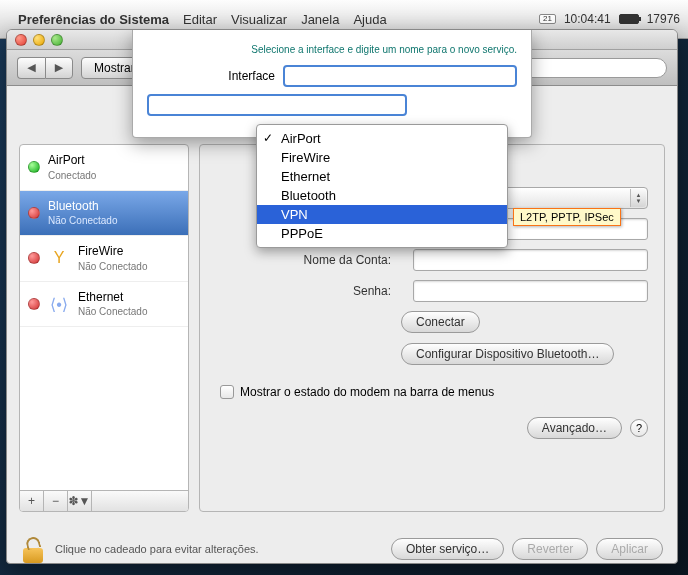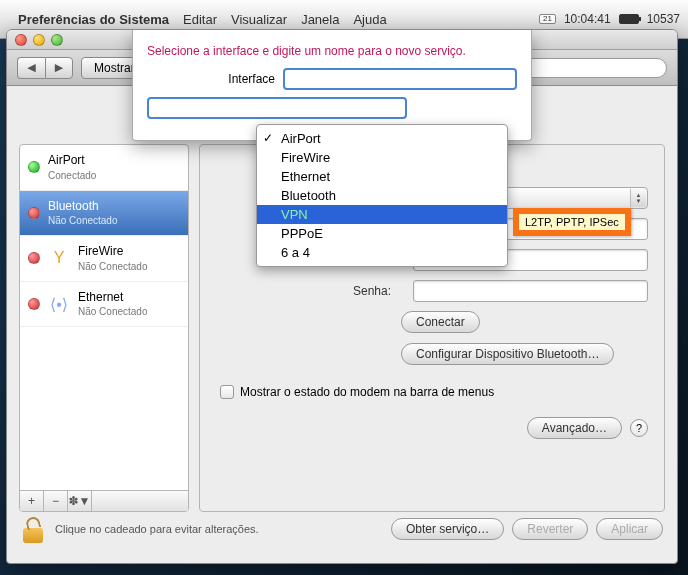--- a/index.html
+++ b/index.html
@@ -48,35 +48,35 @@
 .formrow .fld { flex: 1; height: 22px; border: 1px solid #a8a8a8; border-radius: 3px; background: #fff; box-shadow: inset 0 1px 2px rgba(0,0,0,0.15); max-width: 235px; }
 .formrow .sel { flex: 1; max-width: 235px; height: 22px; border: 1px solid #a8a8a8; border-radius: 4px; background: linear-gradient(#fff, #e3e3e3); position: relative; display: flex; align-items: center; padding: 0 20px 0 8px; font-size: 12px; }
 .stepper { position: absolute; right: 1px; top: 1px; width: 16px; height: 18px; background: linear-gradient(#fafafa, #d5d5d5); border-left: 1px solid #bbb; border-radius: 0 3px 3px 0; display: flex; flex-direction: column; justify-content: center; align-items: center; font-size: 6px; color: #555; }
 .btn { display: inline-flex; align-items: center; padding: 0 14px; height: 22px; border: 1px solid #9a9a9a; border-radius: 11px; background: linear-gradient(#fefefe, #d8d8d8); font-size: 12px; color: #333; }
 .btn.disabled { color: #aaa; }
 .btnrow { margin-left: 185px; margin-bottom: 10px; text-decoration: underline; }
 .chk { display: flex; align-items: center; gap: 6px; font-size: 12px; margin-top: 20px; margin-left: 4px; }
 .chk .box { width: 14px; height: 14px; border: 1px solid #999; border-radius: 3px; background: linear-gradient(#fff, #e8e8e8); }
 .adv-row { display: flex; justify-content: flex-end; gap: 8px; margin-top: 18px; align-items: center; }
 .hcircle { width: 18px; height: 18px; border: 1px solid #999; border-radius: 50%; display: flex; align-items: center; justify-content: center; font-size: 11px; background: linear-gradient(#fff, #e8e8e8); }
-.footer { position: absolute; bottom: 20px; left: 14px; right: 14px; display: flex; align-items: center; gap: 10px; }
+.footer { position: absolute; bottom: 0; left: 14px; right: 14px; display: flex; align-items: center; gap: 10px; }
 .lock { width: 24px; height: 28px; position: relative; }
 .lock::before { content: ""; position: absolute; bottom: 0; width: 20px; height: 15px; background: linear-gradient(#f7c45a, #d89a20); border-radius: 3px; left: 2px; }
 .lock::after { content: ""; position: absolute; top: 2px; left: 5px; width: 10px; height: 10px; border: 2px solid #b0893a; border-bottom: none; border-radius: 8px 8px 0 0; transform: rotate(-15deg); }
 .footer .locktext { font-size: 11px; color: #555; flex: 1; }
 .footer .fbtns { display: flex; gap: 8px; }
 .sheet { position: absolute; top: 0; left: 125px; width: 400px; background: #fff; border: 1px solid #aaa; border-top: none; box-shadow: 0 6px 18px rgba(0,0,0,0.35); padding: 14px; z-index: 50; border-radius: 0 0 4px 4px; }
-.sheet .prompt { text-align: left; font-size: 12px; margin-bottom: 10px; color: #be185d; }
+.sheet .prompt { text-align: right; font-size: 10px; margin-bottom: 10px; color: #0f766e; }
 .sheet .srow { display: flex; align-items: center; margin-bottom: 7px; }
 .sheet .slbl { width: 128px; text-align: right; margin-right: 8px; font-size: 12px; }
 .dropdown { position: absolute; top: 124px; left: 256px; width: 252px; background: #fff; border: 1px solid #9a9a9a; border-radius: 4px; box-shadow: 0 4px 12px rgba(0,0,0,0.35); z-index: 100; padding: 4px 0; font-size: 13px; }
 .dropdown .ditem { padding: 2px 14px 2px 24px; position: relative; }
 .dropdown .ditem.check::before { content: "✓"; position: absolute; left: 6px; font-size: 12px; }
-.dropdown .ditem.hl { background: #2a62d8; color: #86efac; }
-.tooltip { position: absolute; top: 208px; left: 513px; background: #fff9c9; border: 6px solid #f97316; padding: 2px 6px; font-size: 11px; z-index: 120; box-shadow: 1px 1px 3px rgba(0,0,0,0.3); }
+.dropdown .ditem.hl { background: #2a62d8; color: #ffffff; }
+.tooltip { position: absolute; top: 208px; left: 513px; background: #fff9c9; border: 1px solid #f97316; padding: 2px 6px; font-size: 11px; z-index: 120; box-shadow: 1px 1px 3px rgba(0,0,0,0.3); }
 .bluefield { border: 2px solid #4a84d6 !important; border-radius: 4px; background: #fff; height: 22px; flex: 1; max-width: 260px; }
 .svcicon { width: 22px; height: 22px; display: flex; align-items: center; justify-content: center; font-size: 16px; }
 .fwicon { color: #e8a520; }
 .ethicon { color: #88aaee; }
 </style>
 </head>
 <body>
 
 <div class="menubar">
   <span class="apple"></span>
@@ -85,21 +85,21 @@
   <span class="mitem">Visualizar</span>
   <span class="mitem">Janela</span>
   <span class="mitem">Ajuda</span>
   <span class="spacer"></span>
   <span class="right">
     <span class="cal">
         <span>21</span>
       </span>
     <span>10:04:41</span>
     <span class="batt"></span>
-    <span>10537</span>
+    <span>17976</span>
   </span>
 </div>
 
 <div class="window">
   <div class="titlebar">
     <div class="traffic">
       <span class="tred"></span>
       <span class="tyel"></span>
       <span class="tgrn"></span>
     </div>
@@ -219,16 +219,15 @@
   </div>
 </div>
 
 <div class="dropdown">
   <div class="ditem check">AirPort</div>
   <div class="ditem">FireWire</div>
   <div class="ditem">Ethernet</div>
   <div class="ditem">Bluetooth</div>
   <div class="ditem hl">VPN</div>
   <div class="ditem">PPPoE</div>
-  <div class="ditem">6 a 4</div>
 </div>
 
 <div class="tooltip">L2TP, PPTP, IPSec</div>
 
 </body></html>

